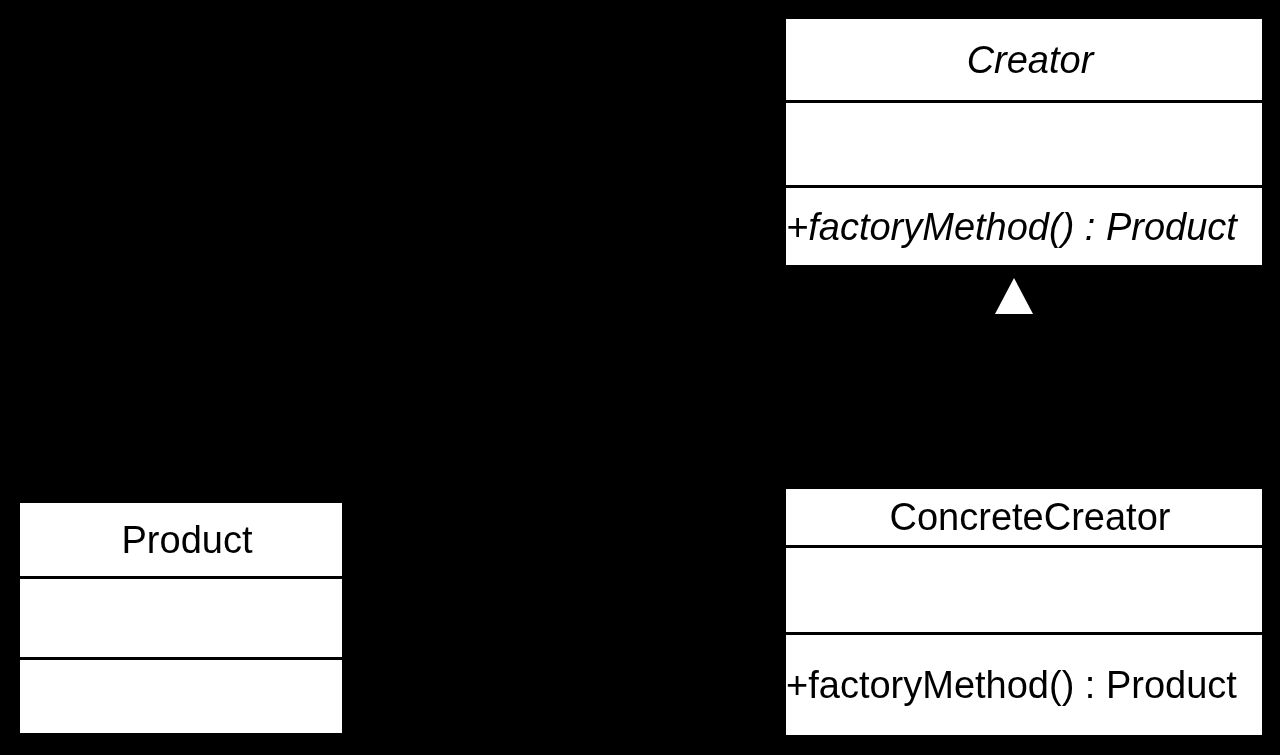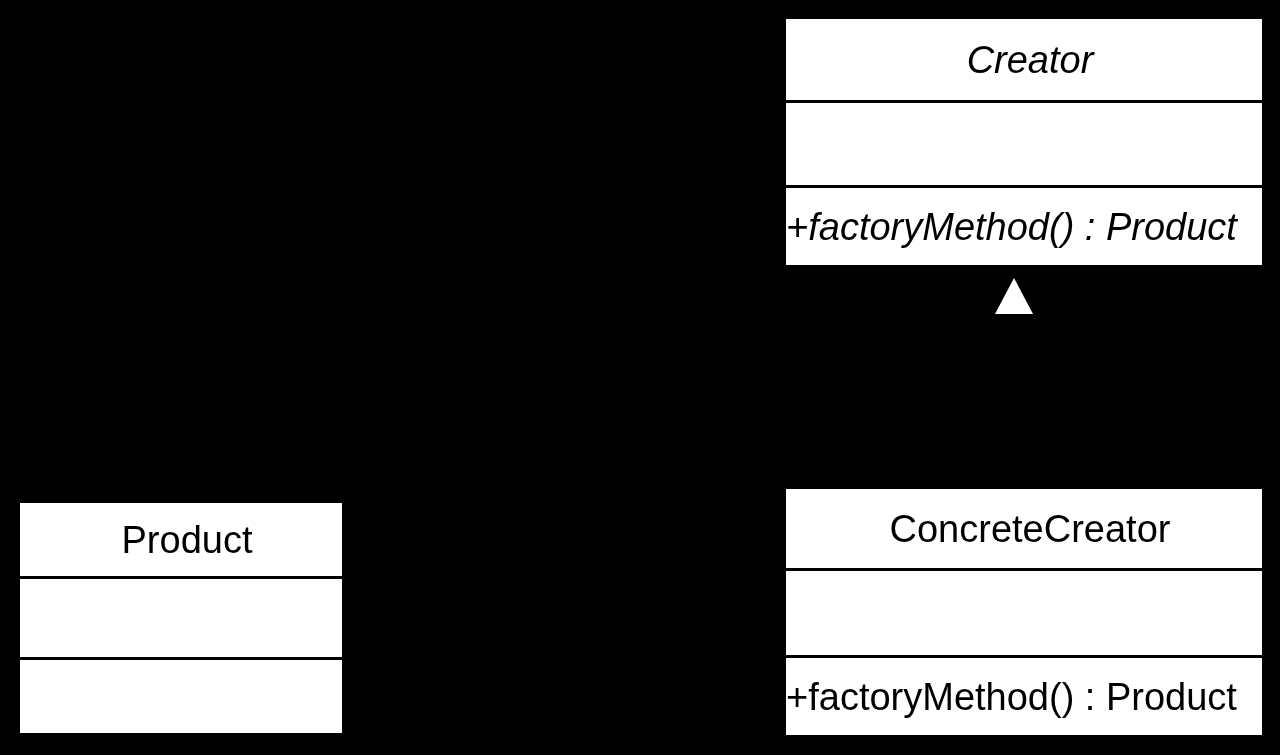--- a/index.html
+++ b/index.html
@@ -43,21 +43,21 @@
   .italic {
     font-style: italic;
   }
   
   .creator-box        { left: 783px; top: 16px;  width: 482px; height: 252px; }
   .creator-box .title   { height: 84px; }
   .creator-box .attrs   { height: 85px; }
   .creator-box .methods { flex: 1; }
   
   .concrete-box       { left: 783px; top: 486px; width: 482px; height: 252px; }
-  .concrete-box .title   { height: 82px; }
+  .concrete-box .title   { height: 59px; }
   .concrete-box .attrs   { height: 87px; }
   .concrete-box .methods { flex: 1; }
   
   .product-box        { left: 17px;  top: 500px; width: 328px; height: 236px; }
   .product-box .title   { height: 76px; }
   .product-box .attrs   { height: 81px; }
   .product-box .methods { flex: 1; }
   
   .gen-triangle {
     position: absolute;

